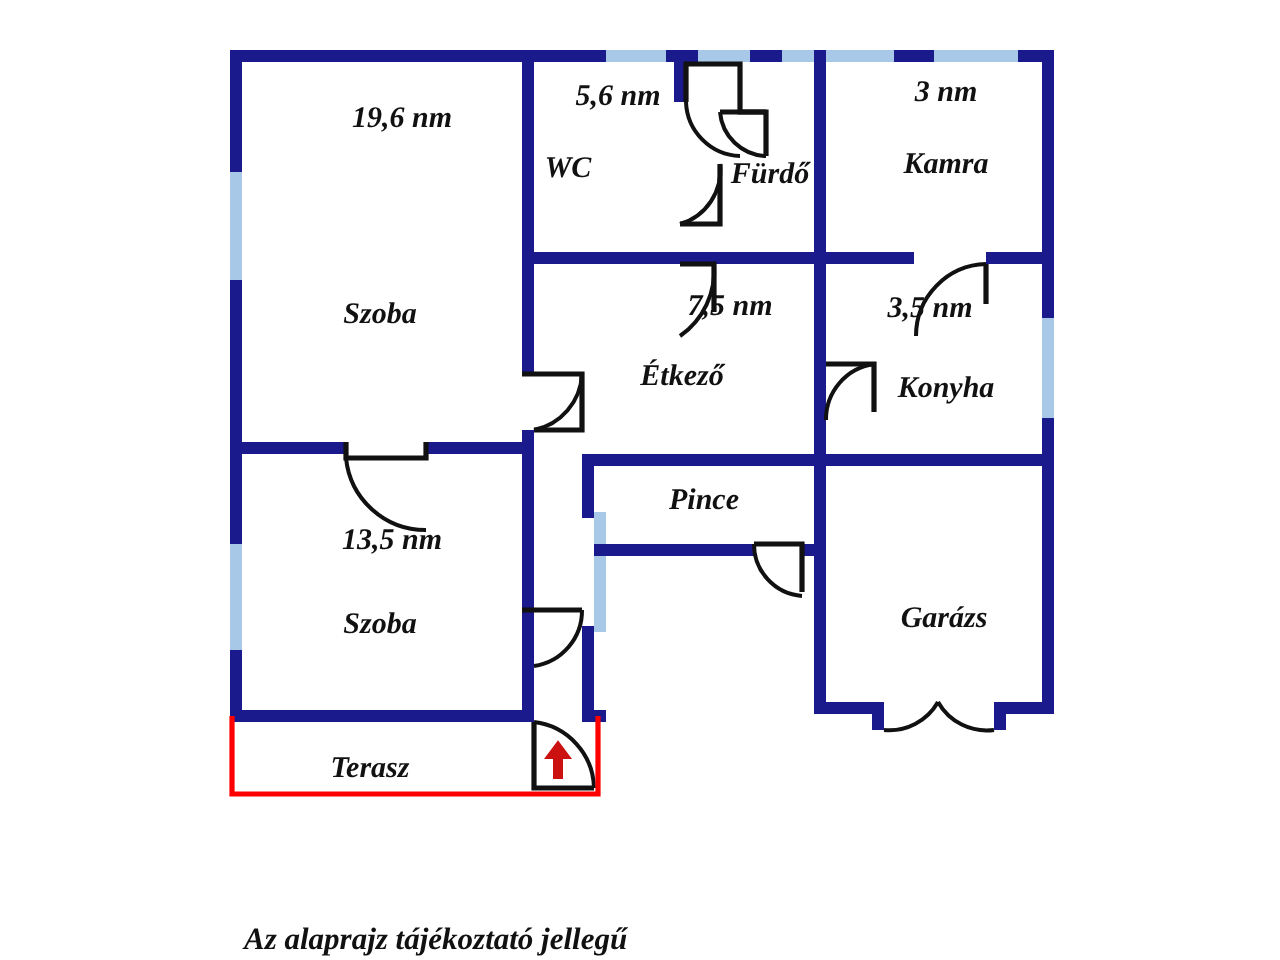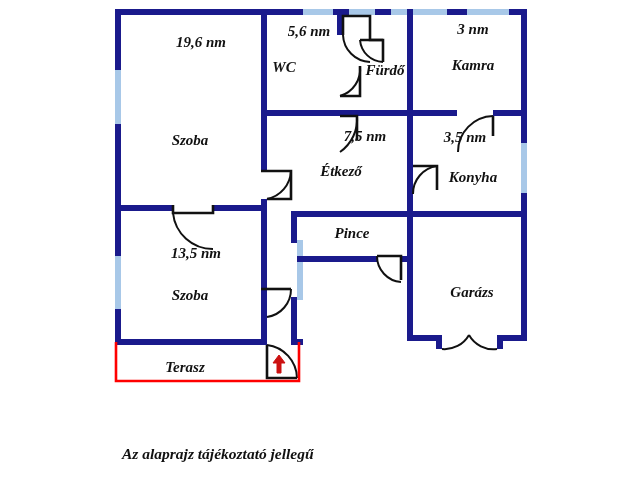--- a/index.html
+++ b/index.html
@@ -9,21 +9,21 @@
   }
   body {
     width: 640px;
     height: 480px;
     font-family: "Liberation Serif", "DejaVu Serif", serif;
     overflow: hidden;
     position: relative;
   }
   #floorplan-root {
     position: absolute;
-    left: 0; top: 0;
+    left: 0; top: 16px;
     width: 640px;
     height: 356px;
   }
   svg#plan-svg {
     position: absolute;
     left: 0; top: 0;
     width: 640px;
     height: 480px;
     display: block;
   }

